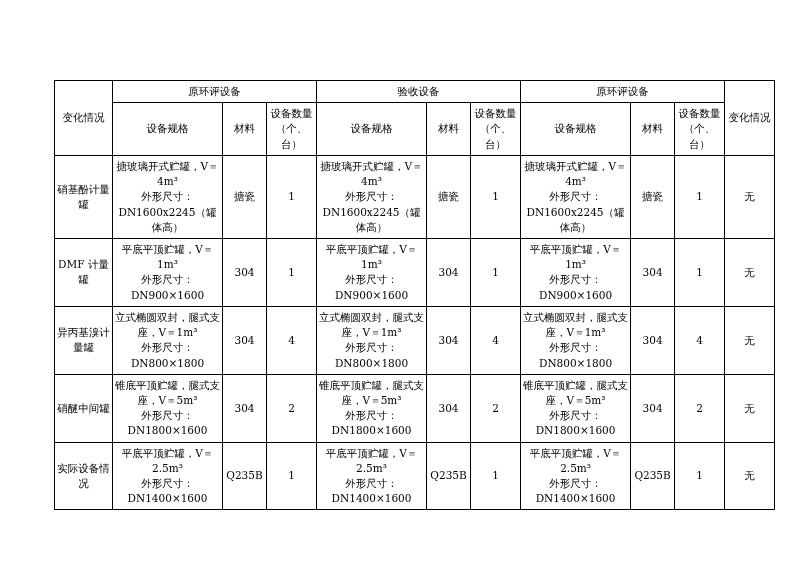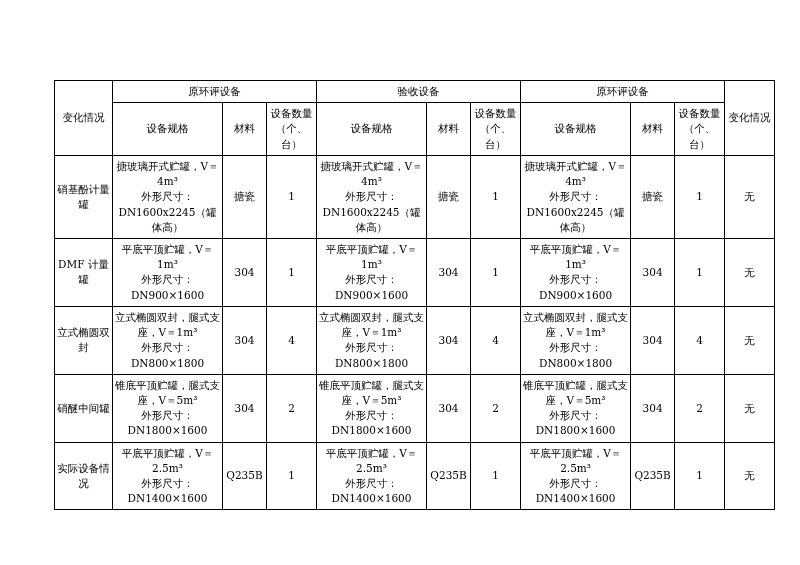--- a/index.html
+++ b/index.html
@@ -198,21 +198,21 @@
             </td>
             <td class="cell-qty">
               <div>1</div>
             </td>
             <td class="cell-chg">
               <div>无</div>
             </td>
           </tr>
           <tr>
             <td class="cell-name">
-              <div>立式椭圆双封</div>
+              <div>异丙基溴计量罐</div>
             </td>
             <td class="cell-spec">
               <div>立式椭圆双封，腿式支座，V＝1m³</div>
               <div>外形尺寸：</div>
               <div>DN800×1800</div>
             </td>
             <td class="cell-mat">
               <div>304</div>
             </td>
             <td class="cell-qty">

